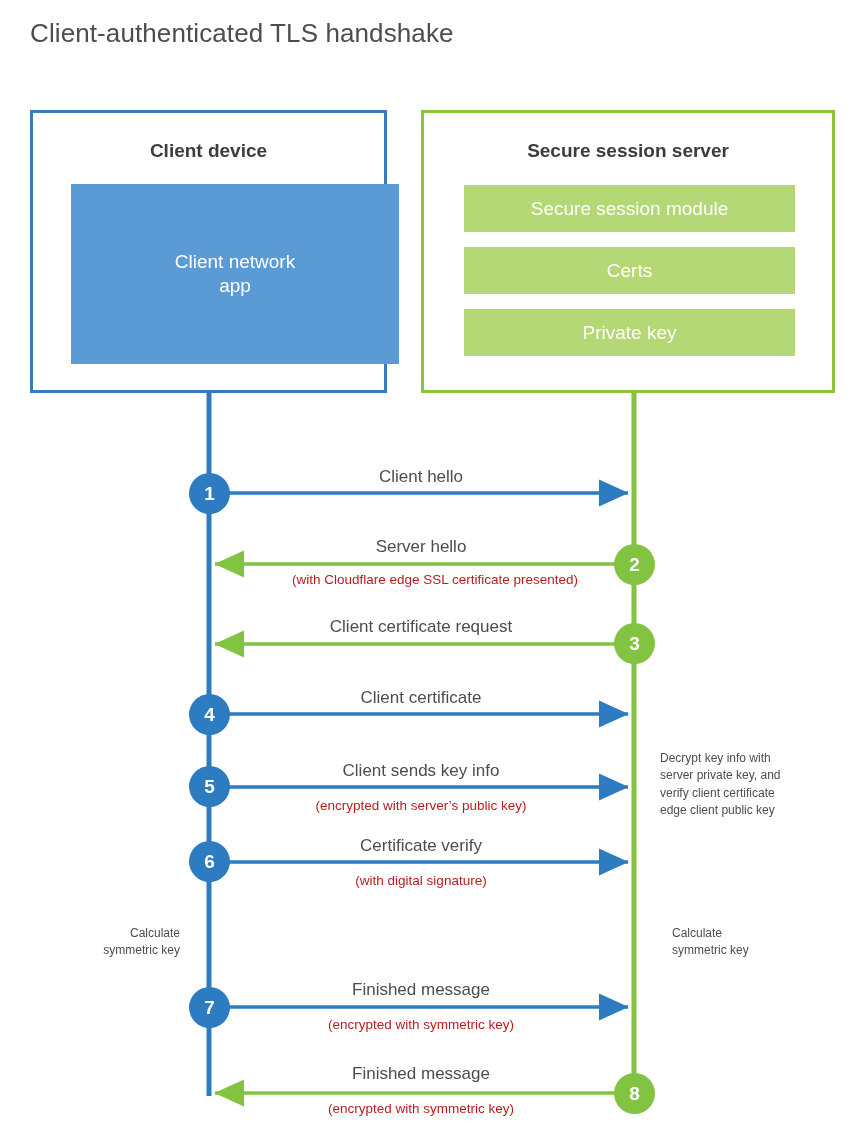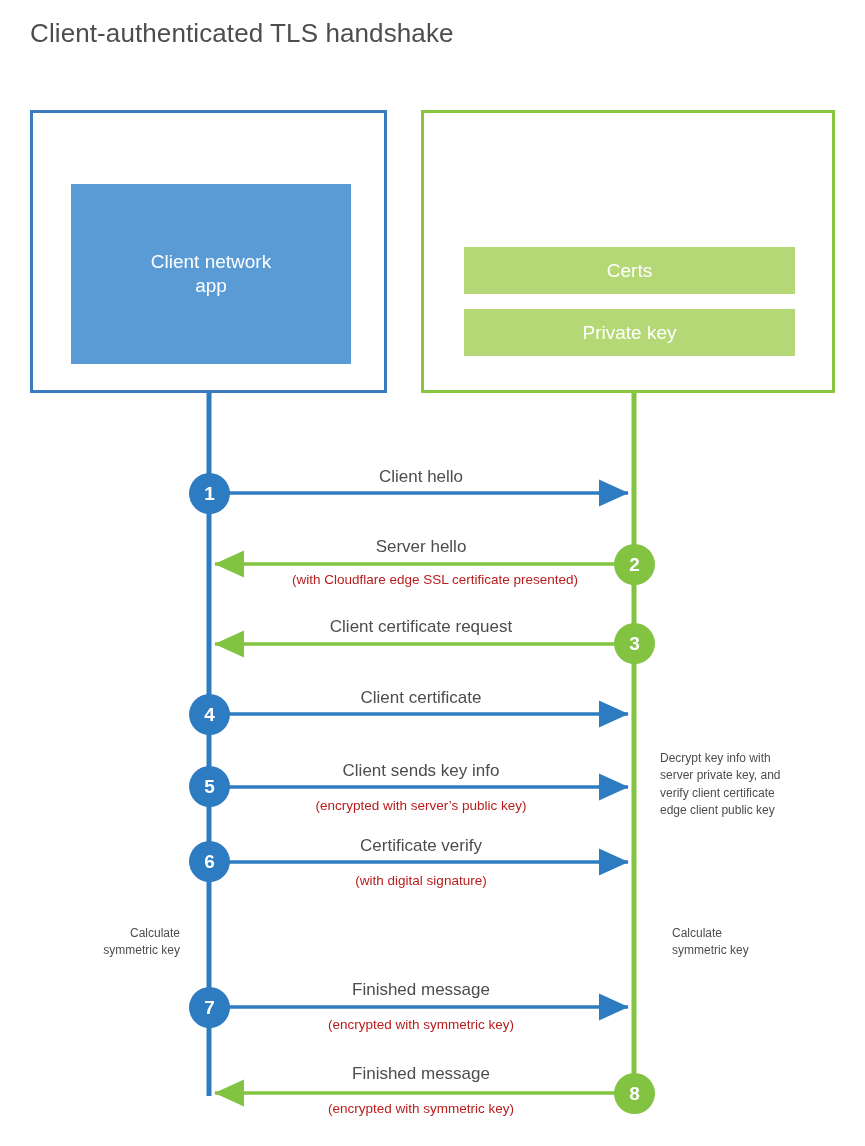--- a/index.html
+++ b/index.html
@@ -60,21 +60,21 @@
     top: 27px;
     text-align: center;
     font-size: 19px;
     font-weight: bold;
     color: #3c3c3c;
   }
   #client-app-box {
     position: absolute;
     left: 38px;
     top: 71px;
-    width: 280px;
+    width: 328px;
     height: 180px;
     background: #5b9bd5;
     color: #ffffff;
     font-size: 19px;
     display: flex;
     align-items: center;
     justify-content: center;
     text-align: center;
     line-height: 1.25;
   }
@@ -149,26 +149,29 @@
   .side-note.left-align  { text-align: left; }
 </style>
 </head>
 <body>
 
 <div id="diagram-root">
 
   <div class="page-title">Client-authenticated TLS handshake</div>
 
   <div class="party-box" id="client-box">
+    <div class="party-title">Client device</div>
     <div id="client-app-box">
       <span><span>Client network</span><br><span>app</span></span>
     </div>
   </div>
 
   <div class="party-box" id="server-box">
+    <div class="party-title">Secure session server</div>
+    <div class="server-bar" id="server-bar-0">Secure session module</div>
     <div class="server-bar" id="server-bar-2">Private key</div>
     <div class="server-bar" id="server-bar-1">Certs</div>
   </div>
 
   <svg id="wire-layer" viewBox="0 0 865 1146" width="865" height="1146">
     <defs>
       <marker id="arrow-blue-right" markerWidth="9" markerHeight="9" refX="8.4" refY="4.5" orient="auto" markerUnits="strokeWidth">
         <path d="M0,0.6 L8.6,4.5 L0,8.4 Z" fill="#2d7cc1"></path>
       </marker>
       <marker id="arrow-green-left" markerWidth="9" markerHeight="9" refX="8.4" refY="4.5" orient="auto" markerUnits="strokeWidth">

